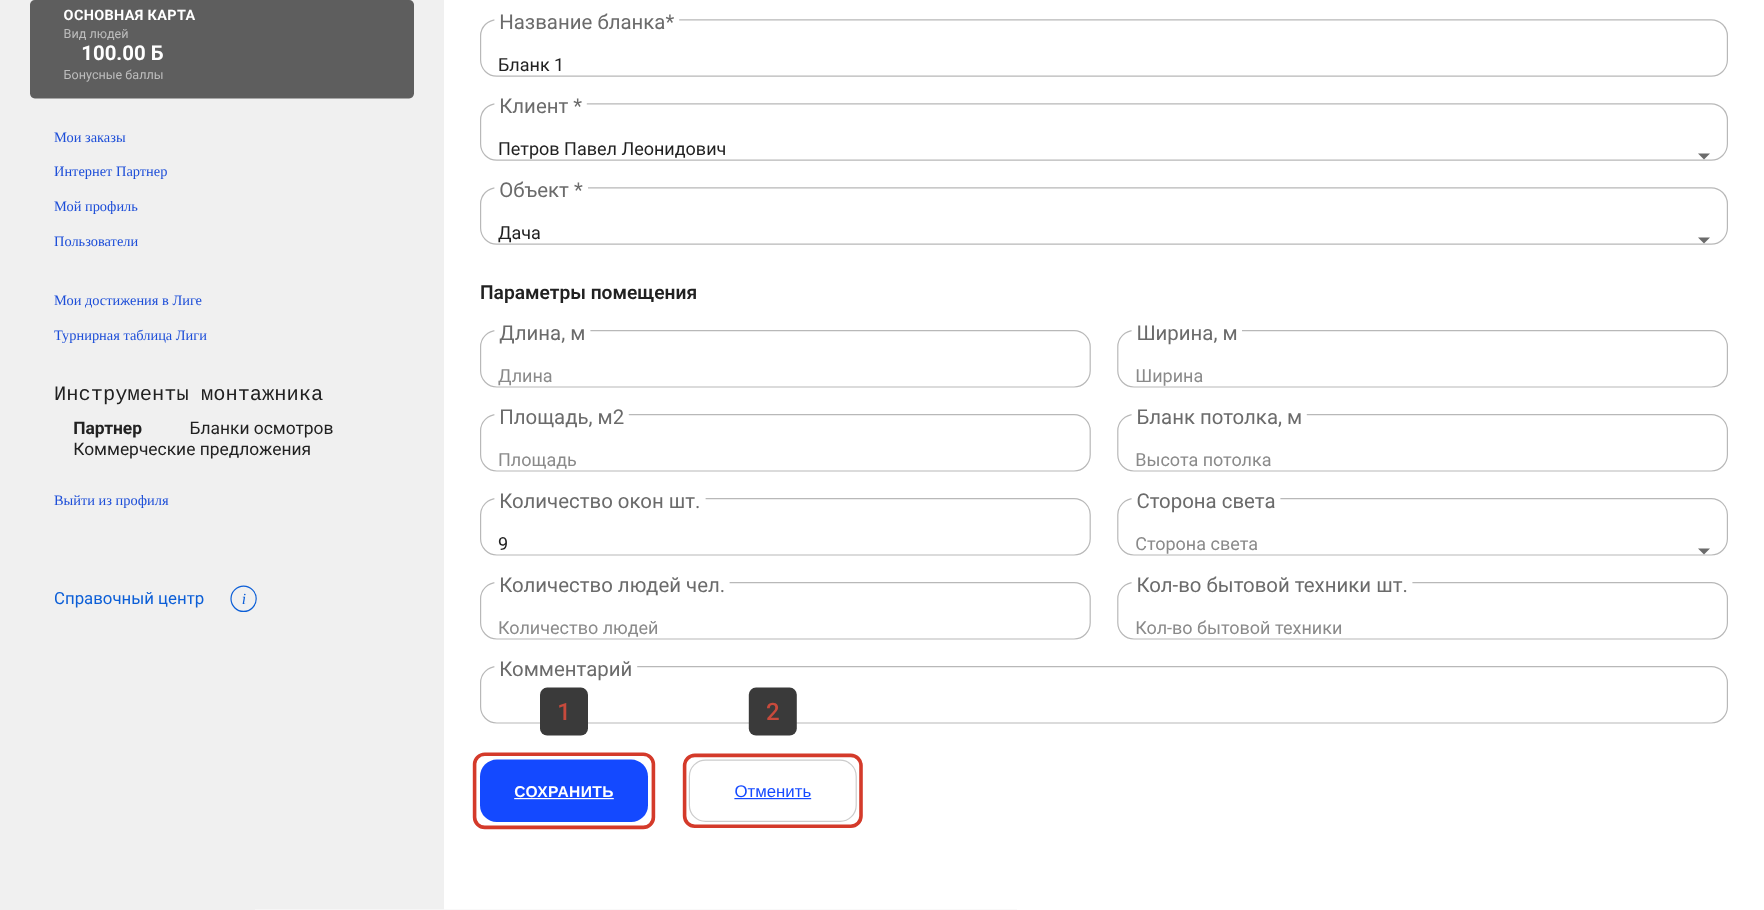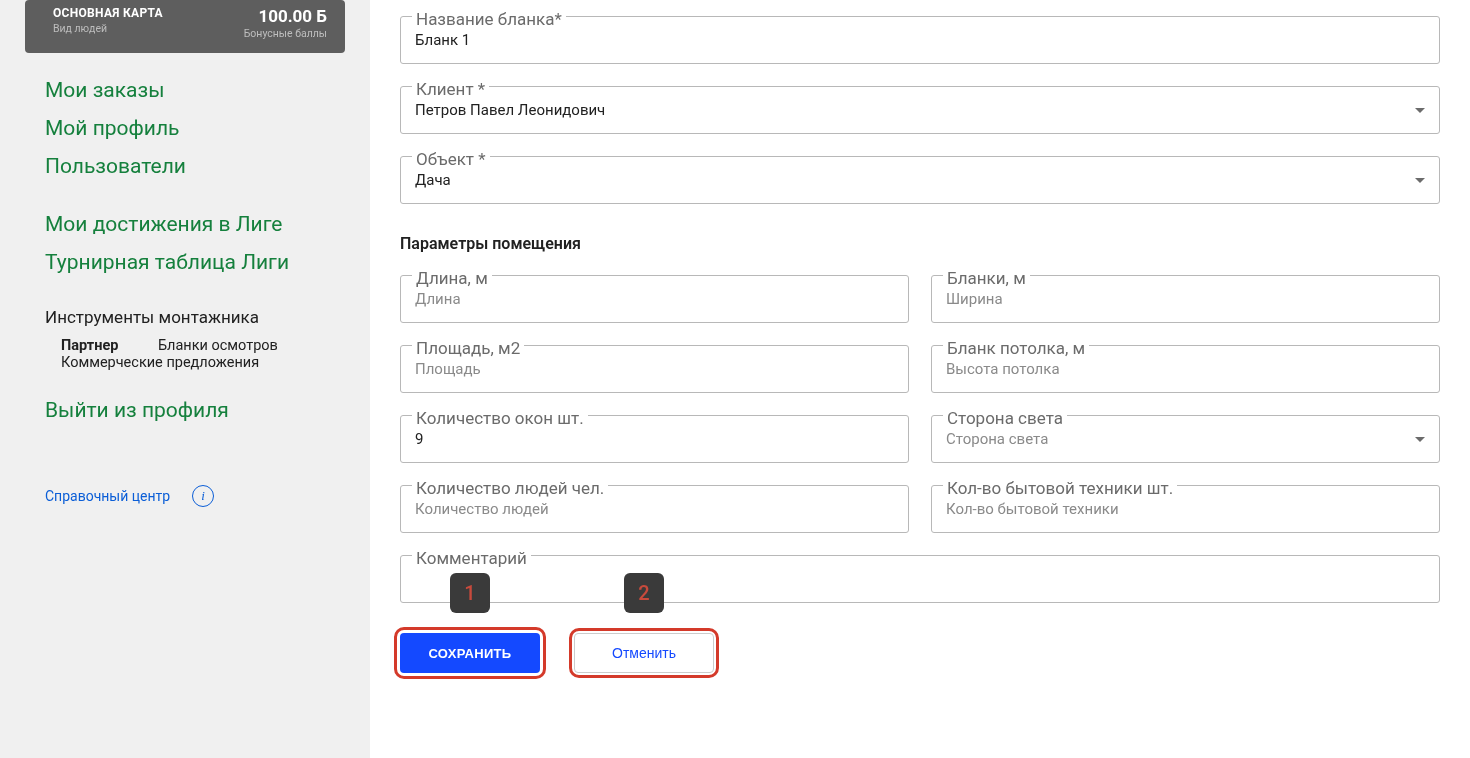--- a/index.html
+++ b/index.html
@@ -21,20 +21,21 @@
   }
   .bonus-card {
     background: #5e5e5e;
     color: #fff;
     border-radius: 4px;
     padding: 6px 18px 13px 28px;
     display: flex;
     justify-content: space-between;
     align-items: flex-start;
     margin-bottom: 18px;
+    flex-direction: column;
   }
   .bonus-left { }
   .bonus-title {
     font-size: 12px;
     font-weight: 700;
     letter-spacing: .3px;
   }
   .bonus-sub {
     font-size: 10.5px;
     color: #bdbdbd;
@@ -46,29 +47,31 @@
     font-weight: 700;
   }
   .bonus-caption {
     font-size: 10.5px;
     color: #bdbdbd;
     margin-top: 1px;
   }
   .nav-group { margin-bottom: 20px; }
   .nav-item {
     padding: 7px 0 7px 20px;
-    font-size: 21px;
-    color: #15803d;
+    font-size: 12px;
+    color: #1d4ed8;
     display: block;
     cursor: pointer;
+    font-family: Liberation Serif, serif;
   }
   .nav-heading {
     padding: 6px 0 10px 20px;
     font-size: 17px;
     color: #212121;
+    font-family: Liberation Mono, monospace;
   }
   .nav-sub {
     padding: 6px 0 6px 36px;
     font-size: 14.5px;
   }
   .nav-sub.active { font-weight: 700; }
   .help-link {
     display: inline-flex;
     align-items: center;
     gap: 22px;
@@ -108,27 +111,27 @@
     top: -7px;
     left: 12px;
     background: #fff;
     padding: 0 4px;
     font-size: 17px;
     color: #6b6b6b;
   }
   .field-box {
     width: 100%;
     border: 1px solid #b8b8b8;
-    border-radius: 3px;
+    border-radius: 14px;
     height: 48px;
     padding: 0 14px;
     font-size: 15px;
     color: #212121;
     display: flex;
-    align-items: center;
+    align-items: flex-end;
     background: #fff;
   }
   .field-box.select { justify-content: space-between; cursor: pointer; }
   .field-box input {
     border: none;
     outline: none;
     width: 100%;
     font-size: 15px;
     font-family: inherit;
     color: #212121;
@@ -152,30 +155,31 @@
     gap: 22px;
   }
   .row2 > .field-wrap { flex: 1; }
 
   .buttons {
     display: flex;
     gap: 34px;
     margin-top: 30px;
   }
   .btn {
-    height: 40px;
+    height: 52px;
     padding: 0 26px;
-    border-radius: 4px;
+    border-radius: 14px;
     font-size: 14px;
     font-weight: 700;
     cursor: pointer;
     display: inline-flex;
     align-items: center;
     justify-content: center;
     min-width: 140px;
+    text-decoration: underline;
   }
   .btn-primary {
     background: #1449ff;
     color: #fff;
     border: none;
     letter-spacing: .3px;
     font-size: 13px;
   }
   .btn-outline {
     background: #fff;
@@ -221,20 +225,21 @@
       <div class="bonus-sub">Вид людей</div>
     </div>
     <div class="bonus-right">
       <div class="bonus-amount">100.00 Б</div>
       <div class="bonus-caption">Бонусные баллы</div>
     </div>
   </div>
 
   <div class="nav-group">
     <a class="nav-item">Мои заказы</a>
+    <a class="nav-item">Интернет Партнер</a>
     <a class="nav-item">Мой профиль</a>
     <a class="nav-item">Пользователи</a>
   </div>
 
   <div class="nav-group">
     <a class="nav-item">Мои достижения в Лиге</a>
     <a class="nav-item">Турнирная таблица Лиги</a>
   </div>
 
   <div class="nav-group">
@@ -282,21 +287,21 @@
   <div class="section-title">Параметры помещения</div>
 
   <div class="row2">
     <div class="field-wrap">
       <span class="field-label">Длина, м</span>
       <div class="field-box">
         <input placeholder="Длина" style="">
       </div>
     </div>
     <div class="field-wrap">
-      <span class="field-label">Бланки, м</span>
+      <span class="field-label">Ширина, м</span>
       <div class="field-box">
         <input placeholder="Ширина" style="">
       </div>
     </div>
   </div>
 
   <div class="row2">
     <div class="field-wrap">
       <span class="field-label">Площадь, м2</span>
       <div class="field-box">

